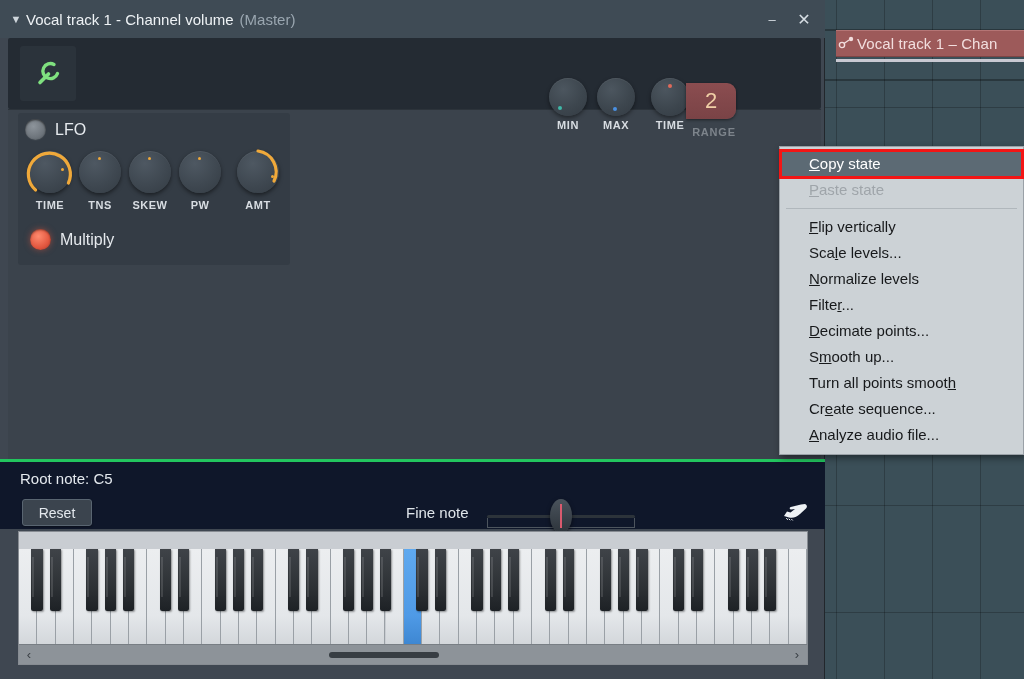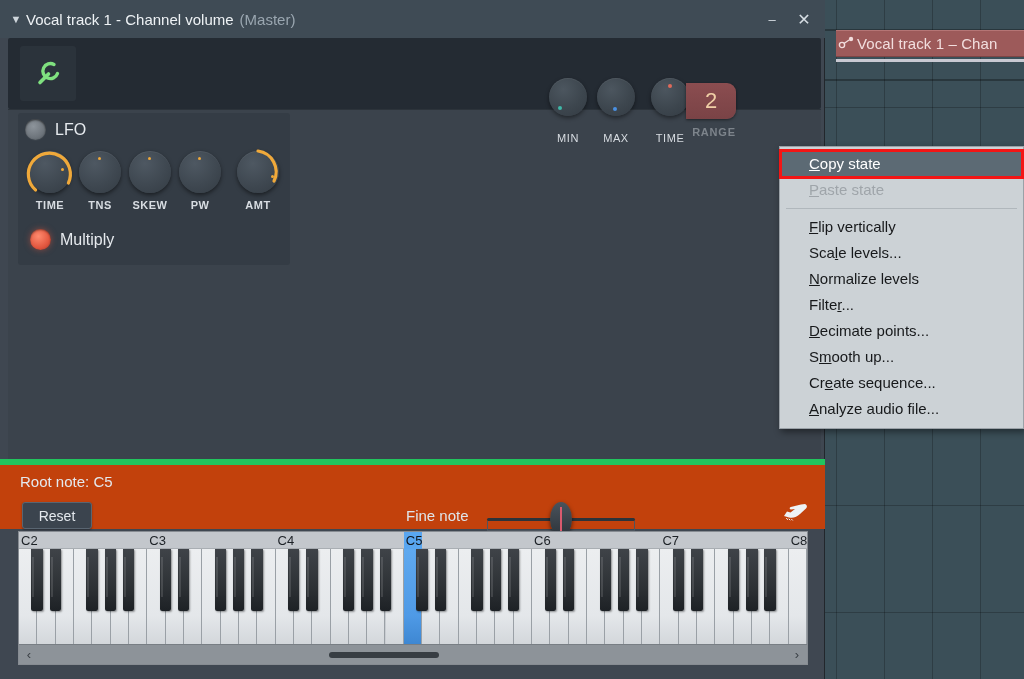--- a/index.html
+++ b/index.html
@@ -93,22 +93,22 @@
     position: relative;
     border-radius: 50%;
     background: radial-gradient(circle at 38% 30%, #4c565f 0%, #3d464e 55%, #333b43 100%);
     box-shadow: 0 2px 4px rgba(0,0,0,.45), inset 0 1px 0 rgba(255,255,255,.06);
     margin: 0 auto;
   }
   .knob .dot {
     position: absolute; width: 4px; height: 4px; border-radius: 50%;
   }
   .knob-label {
-    color: #d8dde2; font-size: 11px; font-weight: normal; letter-spacing: .6px;
-    margin-top: 16px;
+    color: #d8dde2; font-size: 11px; font-weight: bold; letter-spacing: .6px;
+    margin-top: 3px;
   }
 
   #knob-min { left: 540px; top: 40px; width: 40px; }
   #knob-max { left: 588px; top: 40px; width: 40px; }
   #knob-time { left: 642px; top: 40px; width: 40px; }
 
   #range-badge {
     position: absolute; left: 678px; top: 45px; width: 50px; height: 36px;
     background: linear-gradient(to bottom, #8b4d50, #7a4346);
     border-radius: 0 9px 9px 0;
@@ -167,22 +167,22 @@
   
   #editor-canvas {
     position: absolute; left: 8px; top: 109px; width: 813px; height: 350px;
     background: #3b434c;
     border-top: 1px solid #2c333a;
   }
 
   
   #rootnote-bar {
     position: absolute; left: 0px; top: 459px; width: 825px; height: 70px;
-    background: #c2410c;
-    border-top: 6px solid #22c55e;
+    background: #0f172a;
+    border-top: 3px solid #22c55e;
   }
   #rootnote-label {
     position: absolute; left: 20px; top: 8px;
     color: #e4e9ee; font-size: 15px;
   }
   #reset-button {
     position: absolute; left: 22px; top: 37px; width: 70px; height: 27px;
     background: #3b444e;
     border: 1px solid #596571;
     border-radius: 3px;
@@ -439,29 +439,20 @@
     </div>
   </div>
   <div id="hand-icon">
     <svg width="30" height="28" viewBox="0 0 30 28">
       <path d="M25 6 C27 6.6 27.6 9 26 10.6 L20 16 C17 19 13 20.5 9 19.5 L4 18 L7 13.5 L10.5 14.5 L15 11 L11 11.4 C9.4 11.5 9.2 9.4 10.8 9 L21 6.4 Z" fill="#eef2f5"></path>
       <path d="M6.5 20.5 l1.2 1 M9 21 l1 1 M11.5 21.2 l1 1" stroke="#eef2f5" stroke-width="1" stroke-linecap="round"></path>
     </svg>
   </div>
 
   <div id="keyboard-wrap">
-    <div id="octave-strip">
-        <div class="octave-label" style="left: 0px; width: 18.3256px;">C2</div>
-        <div class="octave-label" style="left: 128.279px; width: 18.3256px;">C3</div>
-        <div class="octave-label" style="left: 256.558px; width: 18.3256px;">C4</div>
-        <div class="octave-label active" style="left: 384.837px; width: 18.3256px;">C5</div>
-        <div class="octave-label" style="left: 513.116px; width: 18.3256px;">C6</div>
-        <div class="octave-label" style="left: 641.395px; width: 18.3256px;">C7</div>
-        <div class="octave-label" style="left: 769.674px; width: 18.3256px;">C8</div>
-      </div>
     <div id="keys">
         <div class="wkey" style="left: 0px; width: 18.3256px;"></div>
         <div class="wkey" style="left: 18.3256px; width: 18.3256px;"></div>
         <div class="wkey" style="left: 36.6512px; width: 18.3256px;"></div>
         <div class="wkey" style="left: 54.9767px; width: 18.3256px;"></div>
         <div class="wkey" style="left: 73.3023px; width: 18.3256px;"></div>
         <div class="wkey" style="left: 91.6279px; width: 18.3256px;"></div>
         <div class="wkey" style="left: 109.953px; width: 18.3256px;"></div>
         <div class="bkey" style="left: 12.4614px; width: 11.3619px;"></div>
         <div class="bkey" style="left: 30.787px; width: 11.3619px;"></div>
@@ -543,16 +534,17 @@
 <div id="context-menu">
     <div class="menu-item highlighted"><span class="ul">C</span>opy state</div>
     <div class="menu-item disabled"><span class="ul">P</span>aste state</div>
     <div class="menu-sep"></div>
     <div class="menu-item"><span class="ul">F</span>lip vertically</div>
     <div class="menu-item">Sca<span class="ul">l</span>e levels...</div>
     <div class="menu-item"><span class="ul">N</span>ormalize levels</div>
     <div class="menu-item">Filte<span class="ul">r</span>...</div>
     <div class="menu-item"><span class="ul">D</span>ecimate points...</div>
     <div class="menu-item">S<span class="ul">m</span>ooth up...</div>
+    <div class="menu-item">Turn all points smoot<span class="ul">h</span></div>
     <div class="menu-item">Cr<span class="ul">e</span>ate sequence...</div>
     <div class="menu-item"><span class="ul">A</span>nalyze audio file...</div>
   </div>
 <div id="menu-highlight-box"></div>
 
 </body></html>

